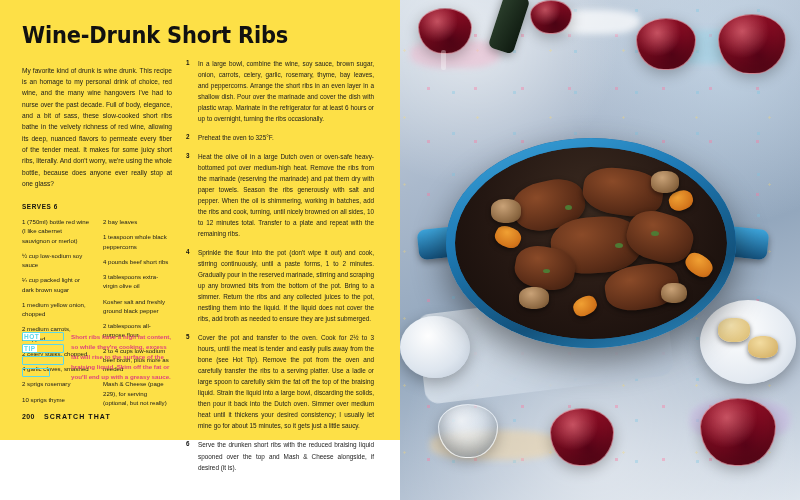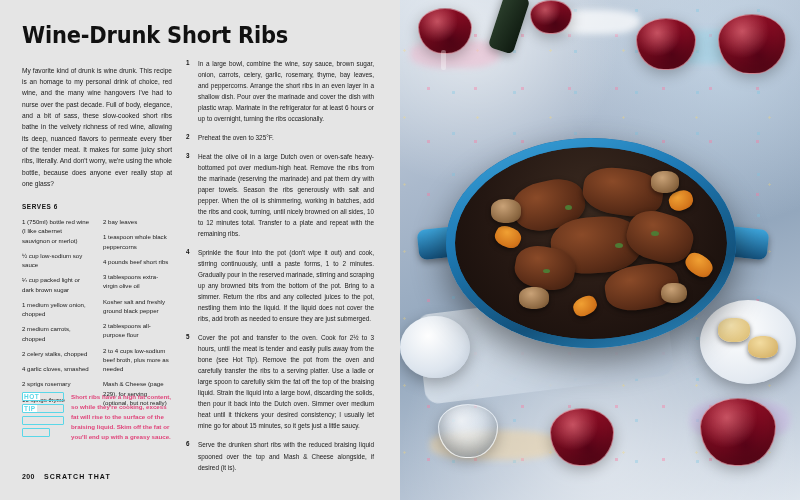--- a/index.html
+++ b/index.html
@@ -13,22 +13,22 @@
     height: 500px;
     overflow: hidden;
     background: #ffffff;
     font-family: "Liberation Sans", sans-serif;
   }
 
   
   #left-page {
     position: absolute;
     left: 0; top: 0;
-    width: 400px; height: 500px;
-    background: #e5e5e5;
+    width: 400px; height: 440px;
+    background: #fde047;
     box-sizing: border-box;
     padding: 18px 16px 0 22px;
   }
 
   #recipe-title {
     font-family: "DejaVu Sans", sans-serif;
     font-weight: bold;
     font-size: 21px;
     letter-spacing: -0.2px;
     color: #111111;

